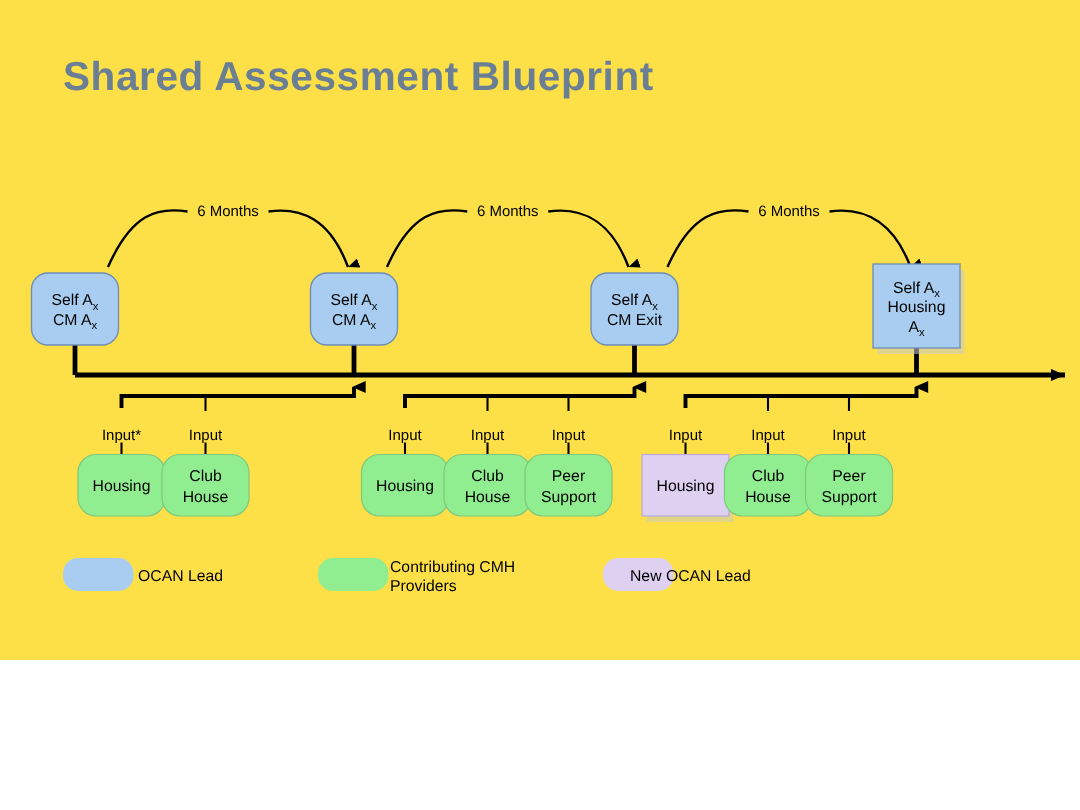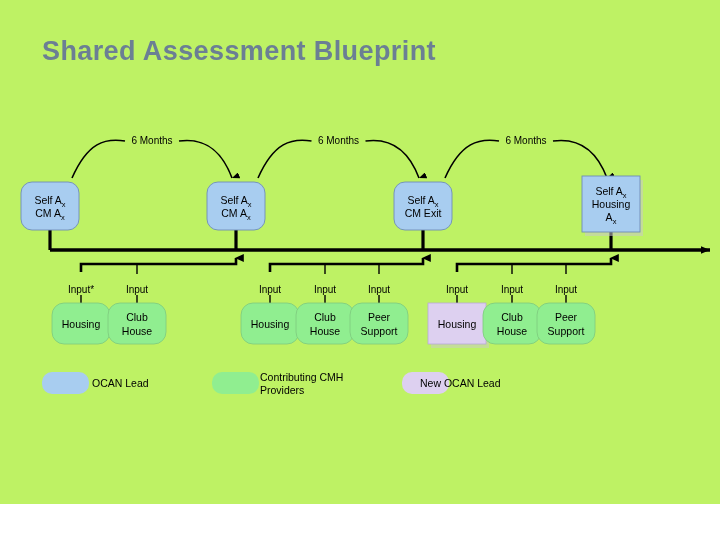--- a/index.html
+++ b/index.html
@@ -3,22 +3,22 @@
 <meta charset="utf-8">
 <style>
   html, body {
     margin: 0;
     padding: 0;
     background: #ffffff;
   }
   #slide {
     position: relative;
     width: 720px;
-    height: 504px;
-    background: #bef264;
+    height: 440px;
+    background: #fde047;
     overflow: hidden;
     font-family: "Liberation Sans", sans-serif;
   }
   #slide-title {
     position: absolute;
     left: 42px;
     top: 36px;
     font-size: 27px;
     font-weight: bold;
     color: #6b7f94;

